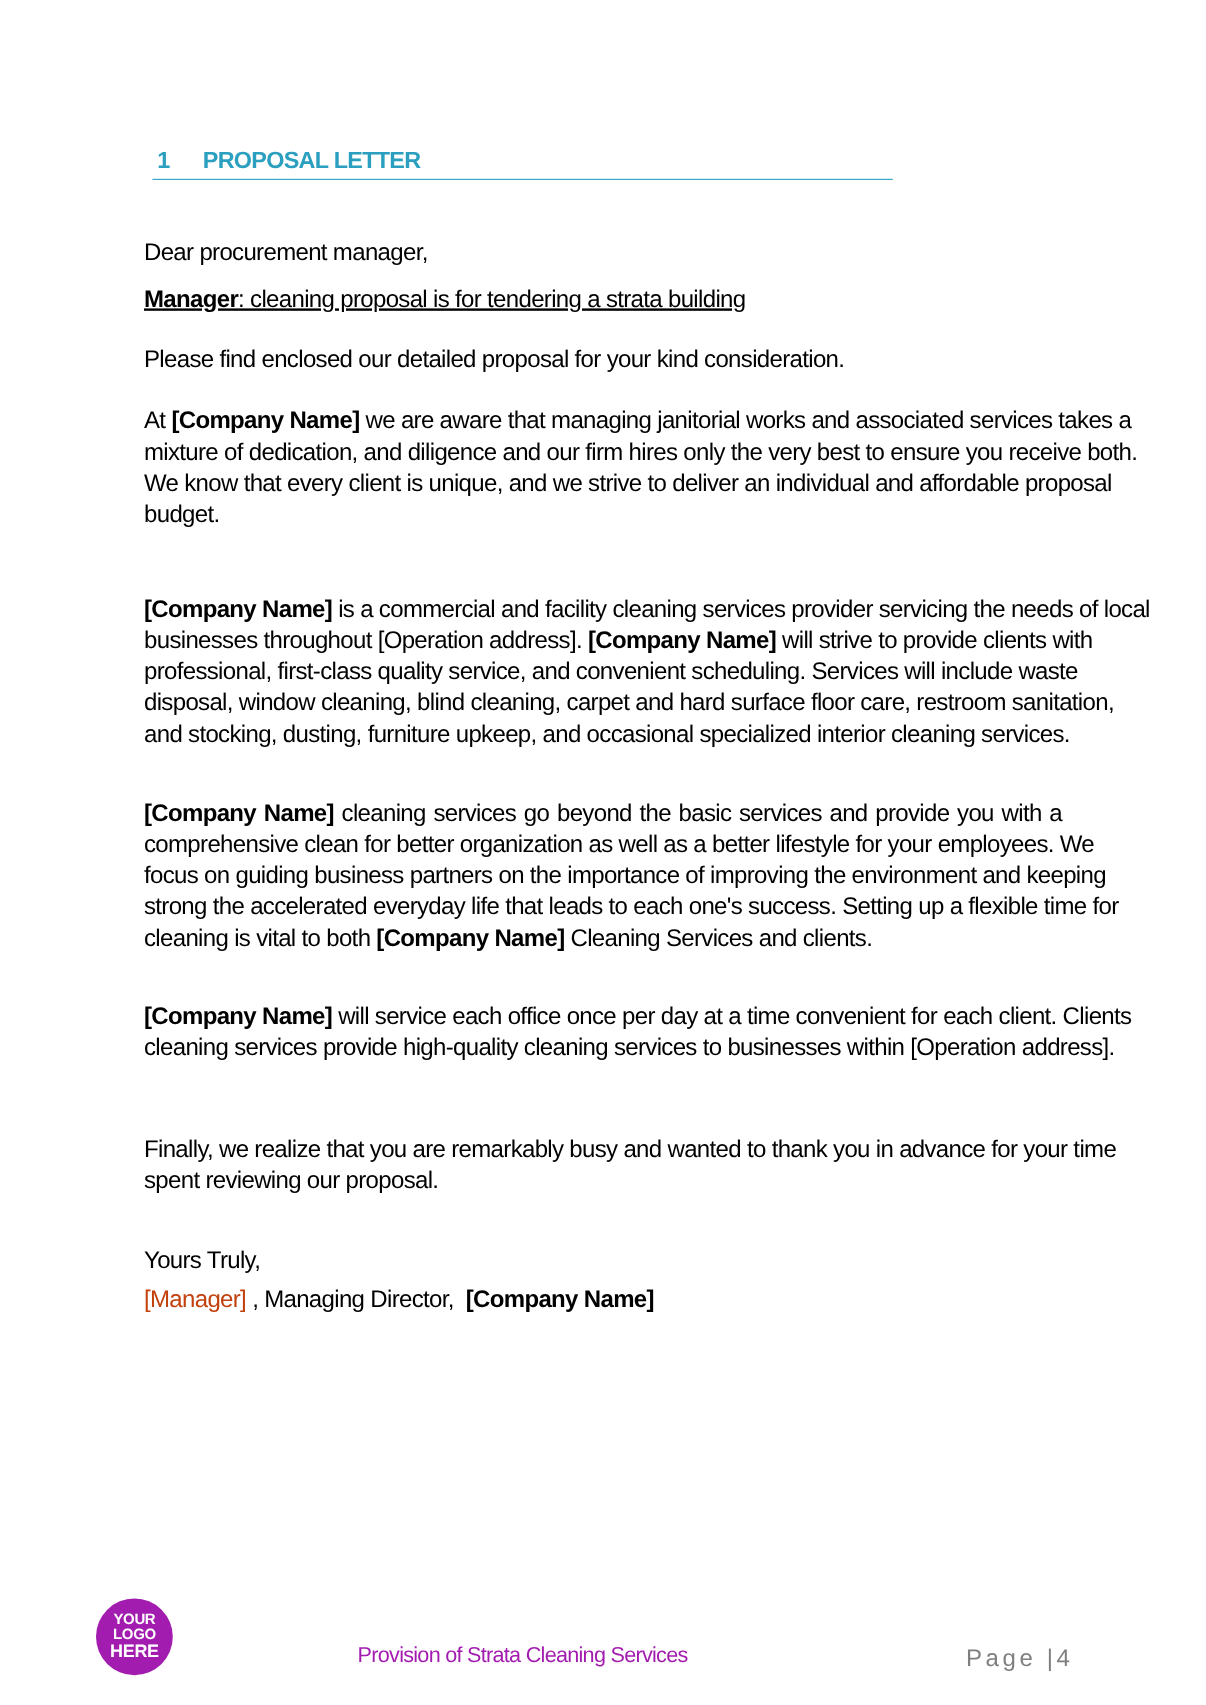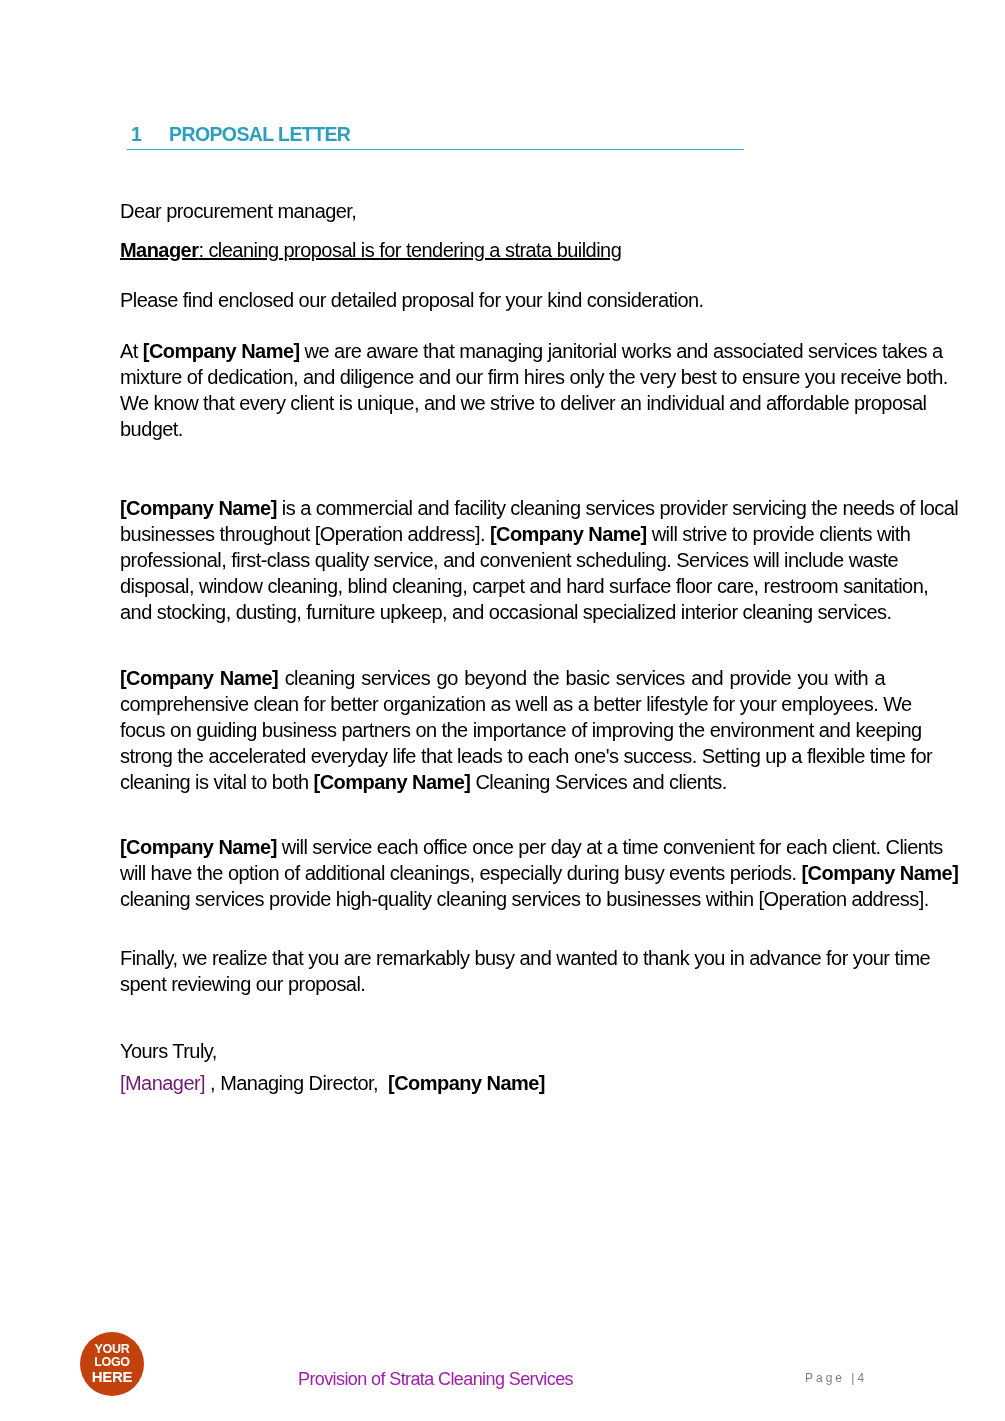--- a/index.html
+++ b/index.html
@@ -9,29 +9,29 @@
                border-bottom: 1.5px solid #3aa8c7; color: #2a9fbf; font-weight: bold;
                font-size: 19.5px; letter-spacing: -0.6px; }
     .heading .num { position: absolute; left: 4px; top: 2px; }
     .heading .title { position: absolute; left: 42px; top: 2px; }
     .block { position: absolute; left: 120px; width: 765px; font-size: 20px;
              letter-spacing: -0.55px; }
     .line { height: 26px; line-height: 26px; white-space: nowrap; }
     .just { text-align: justify; text-align-last: justify; }
     b { font-weight: bold; }
     .u { text-decoration: underline; }
-    .grey { color: #701a75; }
+    .grey { color: #c2410c; }
     .logo { position: absolute; left: 80px; top: 1332px; width: 64px; height: 64px;
-            border-radius: 50%; background: #c2410c; color: #fff; font-weight: bold;
+            border-radius: 50%; background: #a21caf; color: #fff; font-weight: bold;
             font-size: 12.5px; line-height: 13px; text-align: center; display: flex;
             flex-direction: column; justify-content: center; letter-spacing: -0.3px; }
     .logo span:last-child { font-size: 15px; line-height: 16px; }
     .footer-title { position: absolute; left: 298px; top: 1369px; font-size: 18px;
                     color: #a21caf; letter-spacing: -0.6px; }
-    .page-num { position: absolute; left: 805px; top: 1371px; font-size: 12px; color: #7f7f7f;
+    .page-num { position: absolute; left: 805px; top: 1371px; font-size: 20px; color: #7f7f7f;
                 letter-spacing: 3px; }
   </style>
 </head>
 <body>
 
 <div class="heading">
   <span class="num">1</span>
   <span class="title">PROPOSAL LETTER</span>
 </div>
 
@@ -62,21 +62,20 @@
   </div>
 <div class="block" style="top:665px">
     <div class="line just"><b>[Company Name]</b><span> cleaning services go beyond the basic services and provide you with a</span></div>
     <div class="line just"><span>comprehensive clean for better organization as well as a better lifestyle for your employees. We</span></div>
     <div class="line just"><span>focus on guiding business partners on the importance of improving the environment and keeping</span></div>
     <div class="line just"><span>strong the accelerated everyday life that leads to each one's success. Setting up a flexible time for</span></div>
     <div class="line"><span>cleaning is vital to both </span><b>[Company Name]</b><span> Cleaning Services and clients.</span></div>
   </div>
 <div class="block" style="top:834px">
     <div class="line just"><b>[Company Name]</b><span> will service each office once per day at a time convenient for each client. Clients</span></div>
-    <div class="line just"><span>will have the option of additional cleanings, especially during busy events periods. </span><b>[Company Name]</b></div>
     <div class="line"><span>cleaning services provide high-quality cleaning services to businesses within [Operation address].</span></div>
   </div>
 <div class="block" style="top:945px">
     <div class="line just"><span>Finally, we realize that you are remarkably busy and wanted to thank you in advance for your time</span></div>
     <div class="line"><span>spent reviewing our proposal.</span></div>
   </div>
 
 <div class="block" style="top:1038px">
   <div class="line">Yours Truly,</div>
 </div>

